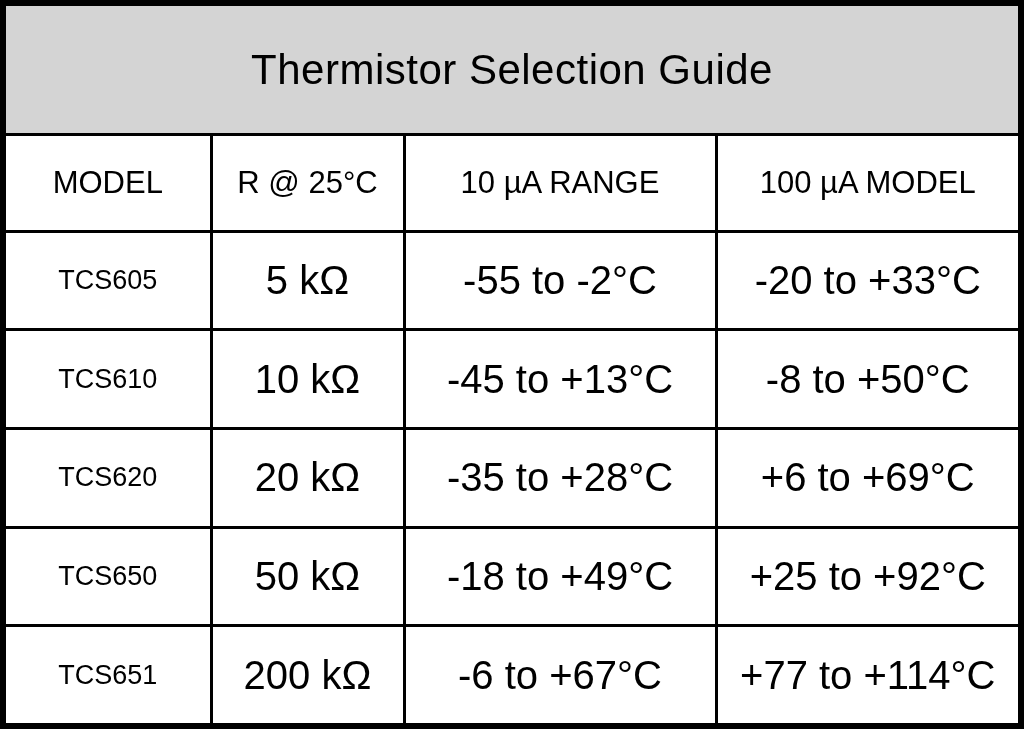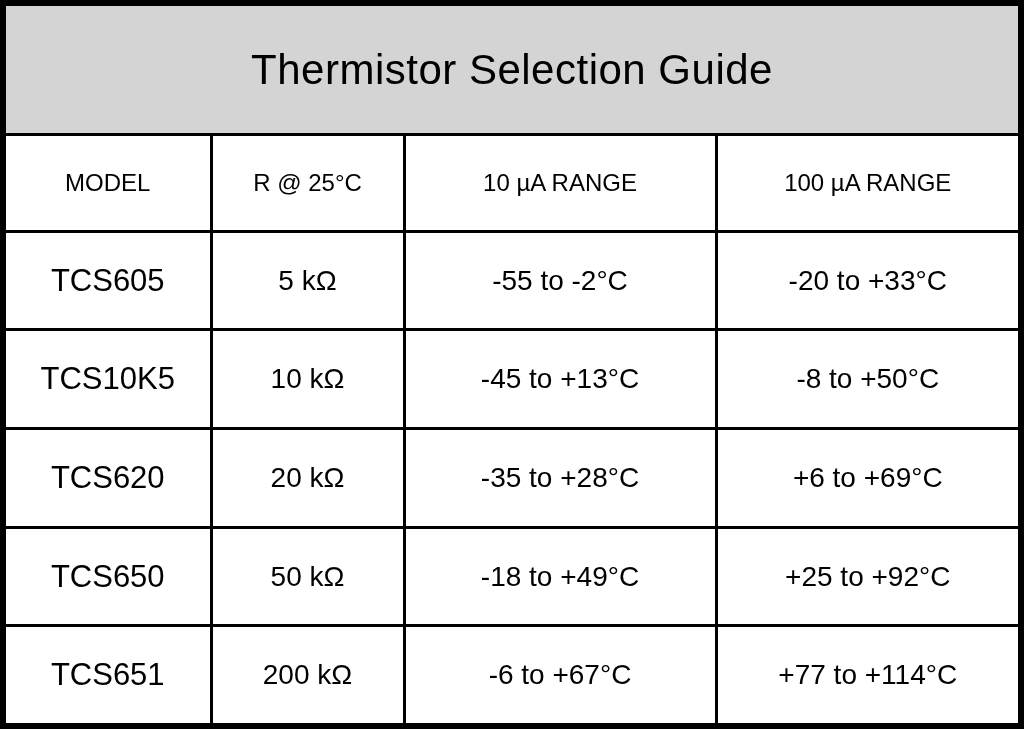--- a/index.html
+++ b/index.html
@@ -38,29 +38,29 @@
     background: #d4d4d4;
     border-top: none !important;
     border-left: none !important;
     border-right: none !important;
     height: 112px;
     font-size: 42px;
     letter-spacing: 0.5px;
   }
   .header-row td {
     height: 82px;
-    font-size: 24px;
+    font-size: 31px;
     margin-left: 41px;
   }
   .body-row td {
     height: 84px;
-    font-size: 28px;
+    font-size: 40px;
   }
   .body-row td.model-cell {
-    font-size: 31px;
+    font-size: 27px;
   }
   .col-model  { width: 205px; }
   .col-res    { width: 193px; }
   .col-range1 { width: 312px; }
   .col-range2 { width: 302px; }
   
   .guide-table tr td:first-child { border-left: none; }
   .guide-table tr td:last-child  { border-right: none; }
   .guide-table tr:last-child td  { border-bottom: none; text-align: center; }
 </style>
@@ -76,30 +76,30 @@
       <col class="col-range2">
     </colgroup>
     <tbody>
       <tr>
         <td class="title-cell" colspan="4">Thermistor Selection Guide</td>
       </tr>
       <tr class="header-row">
         <td>MODEL</td>
         <td>R @ 25°C</td>
         <td>10 µA RANGE</td>
-        <td>100 µA RANGE</td>
+        <td>100 µA MODEL</td>
       </tr>
       <tr class="body-row">
         <td class="model-cell">TCS605</td>
         <td>5 kΩ</td>
         <td>-55 to -2°C</td>
         <td>-20 to +33°C</td>
       </tr>
       <tr class="body-row">
-        <td class="model-cell">TCS10K5</td>
+        <td class="model-cell">TCS610</td>
         <td>10 kΩ</td>
         <td>-45 to +13°C</td>
         <td>-8 to +50°C</td>
       </tr>
       <tr class="body-row">
         <td class="model-cell">TCS620</td>
         <td>20 kΩ</td>
         <td>-35 to +28°C</td>
         <td>+6 to +69°C</td>
       </tr>

